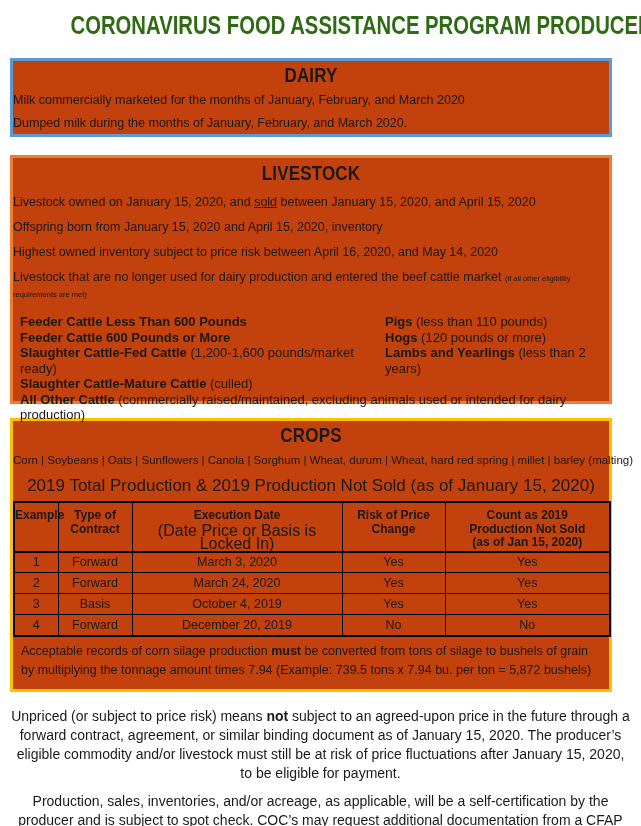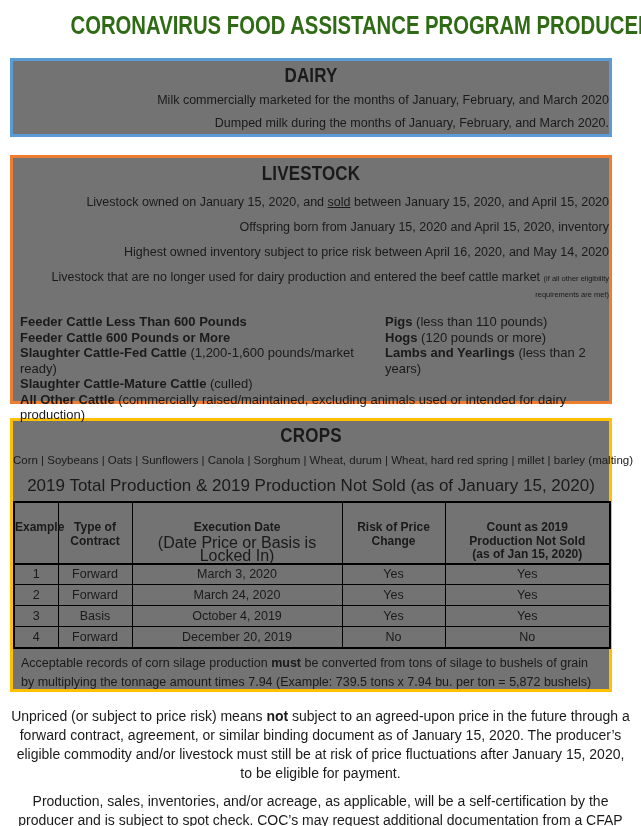--- a/index.html
+++ b/index.html
@@ -17,32 +17,32 @@
     text-align: center;
     font-size: 26px; line-height: 28px; font-weight: bold;
     color: #2e6b14;
     transform: scaleX(0.78);
     white-space: nowrap;
   }
   
   .box {
     width: 602px; margin-left: 10px;
     border: 3px solid #000;
-    background: #737373;
+    background: #c2410c;
   }
   .box-dairy     { margin-top: 19px; height: 79px;  border-color: #5b9bd5; padding-top: 5px; }
   .box-livestock { margin-top: 18px; height: 249px; border-color: #ed7d31; padding-top: 6px; }
   .box-crops     { margin-top: 14px; height: 274px; border-color: #ffc000; padding-top: 5px; }
   .box-heading {
     text-align: center; font-weight: bold;
     font-size: 20px; line-height: 18px;
     transform: scaleX(0.85);
     letter-spacing: 0.2px;
   }
-  .c-line { text-align: right; font-size: 12.5px; line-height: 14px; }
+  .c-line { text-align: left; font-size: 12.5px; line-height: 14px; }
   .box-dairy .c-line { margin-top: 9px; }
   .u { text-decoration: underline; }
   .b { font-weight: bold; }
   .tiny-note { font-size: 7.5px; }
   
   .box-livestock .c-line { margin-top: 11px; }
   .box-livestock .c-line.first { margin-top: 13px; }
   .lv-list { margin: 12px 0 0 7px; font-size: 13px; line-height: 15.5px; }
   .lv-cols { display: flex; }
   .lv-col-left  { width: 365px; }
@@ -52,21 +52,21 @@
   .crops-subtitle    { margin-top: 10px; text-align: center; font-size: 17px; line-height: 15px; }
   table.contract-table {
     margin-top: 8px;
     width: 596px;
     border-collapse: collapse;
     border: 2px solid #000;
     table-layout: fixed;
   }
   .contract-table th, .contract-table td { border: 1.5px solid #000; padding: 0; }
   .contract-table thead th {
-    height: 41px; vertical-align: top; padding-top: 18px;
+    height: 41px; vertical-align: top; padding-top: 6px;
     font-size: 12px; line-height: 13.5px; font-weight: bold;
     border-bottom: 2.5px solid #000;
     text-align: center;
   }
   .contract-table .th-sub { font-weight: normal; font-size: 16px; margin-top: 1px; }
   .contract-table tbody td { height: 21px; text-align: center; font-size: 12.5px; }
   .col-example  { width: 44px; }
   .col-type     { width: 74px; }
   .col-date     { width: 210px; }
   .col-risk     { width: 103px; }

